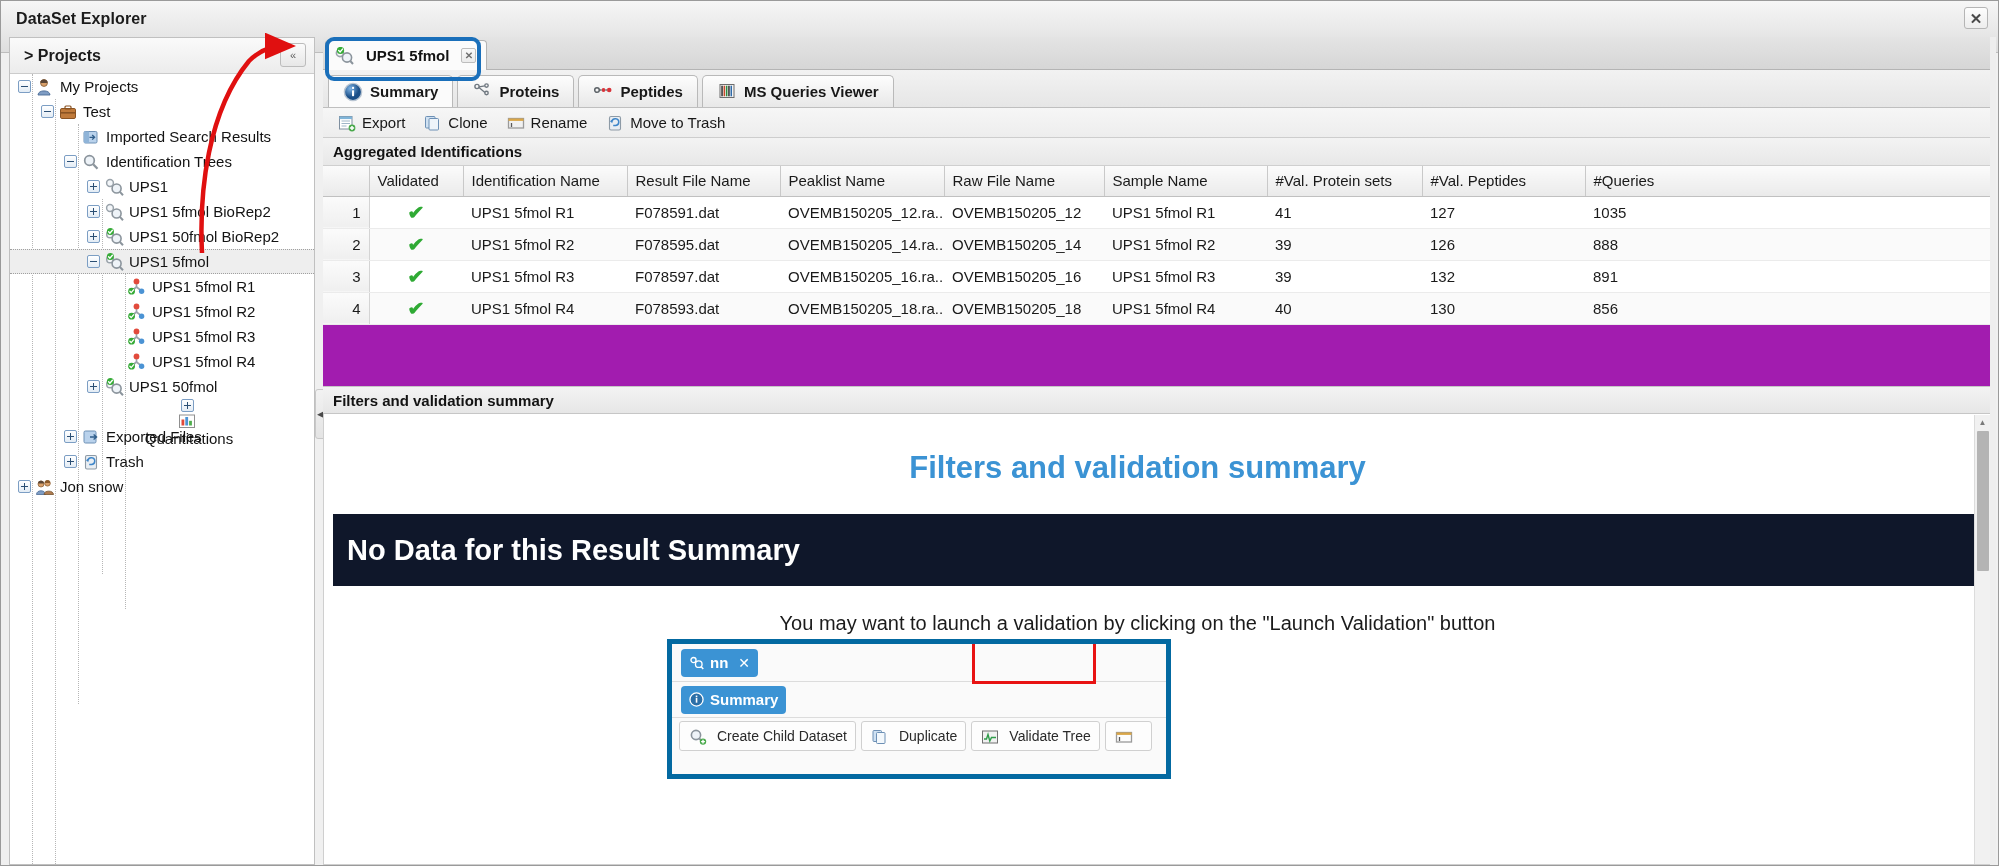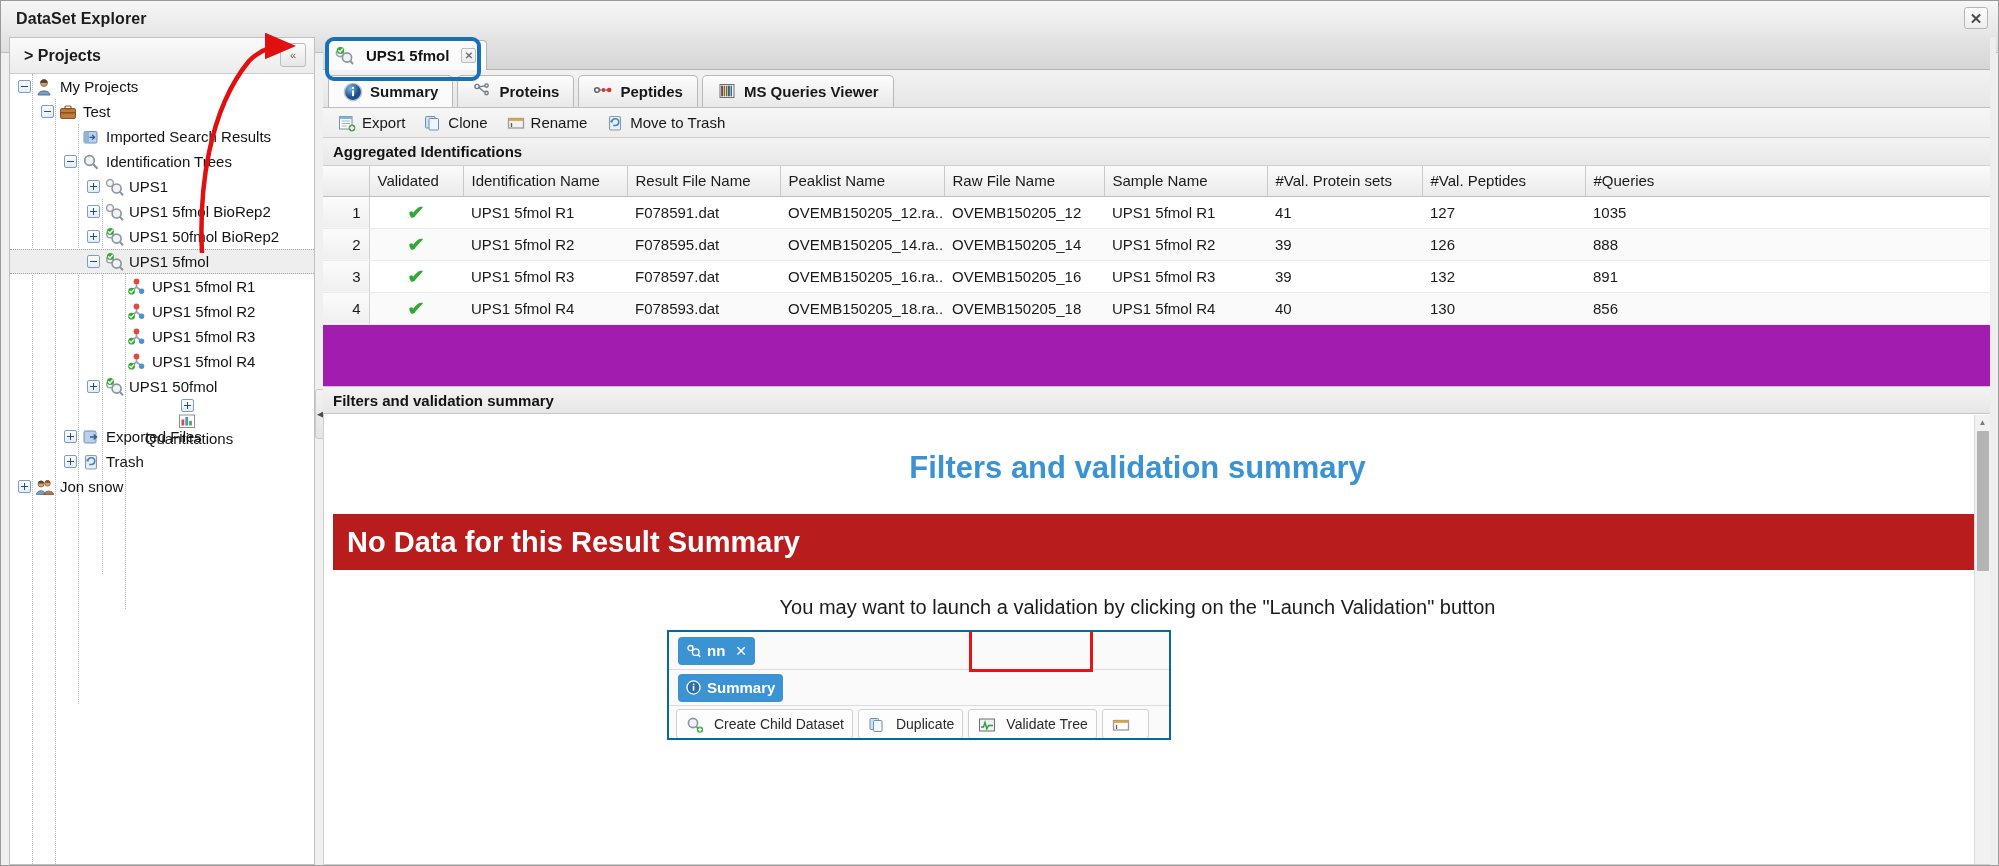--- a/index.html
+++ b/index.html
@@ -260,40 +260,40 @@
     overflow: hidden;
   }
   #fv-title {
     margin: 36px 0 0 0;
     text-align: center;
     font-size: 31px; font-weight: bold; color: #3b93d4;
     padding-right: 40px;
   }
   #nodata-bar {
     margin: 28px 9px 0 9px;
-    height: 56px;
-    background: #b91c1c;
+    height: 72px;
+    background: #0f172a;
     display: flex; align-items: center;
     padding-left: 14px;
     font-size: 29px; font-weight: bold; color: #ffffff;
   }
   #hint-line {
     margin-top: 26px;
     text-align: center;
     font-size: 20px; color: #1b1b1b;
     padding-right: 40px;
   }
 
   
   #embedded {
     position: relative;
-    margin: 11px 0 0 343px;
-    width: 504px; height: 110px;
+    margin: 4px 0 0 343px;
+    width: 504px; height: 140px;
     background: #fafafa;
-    border: 2px solid #0369a1;
+    border: 5px solid #0369a1;
     overflow: hidden;
   }
   #emb-tabrow {
     height: 38px;
     border-bottom: 1px solid #dcdcdc;
     display: flex; align-items: center; padding-left: 9px;
     background: #fafafa;
   }
   .emb-pill {
     height: 28px; padding: 0 8px;

